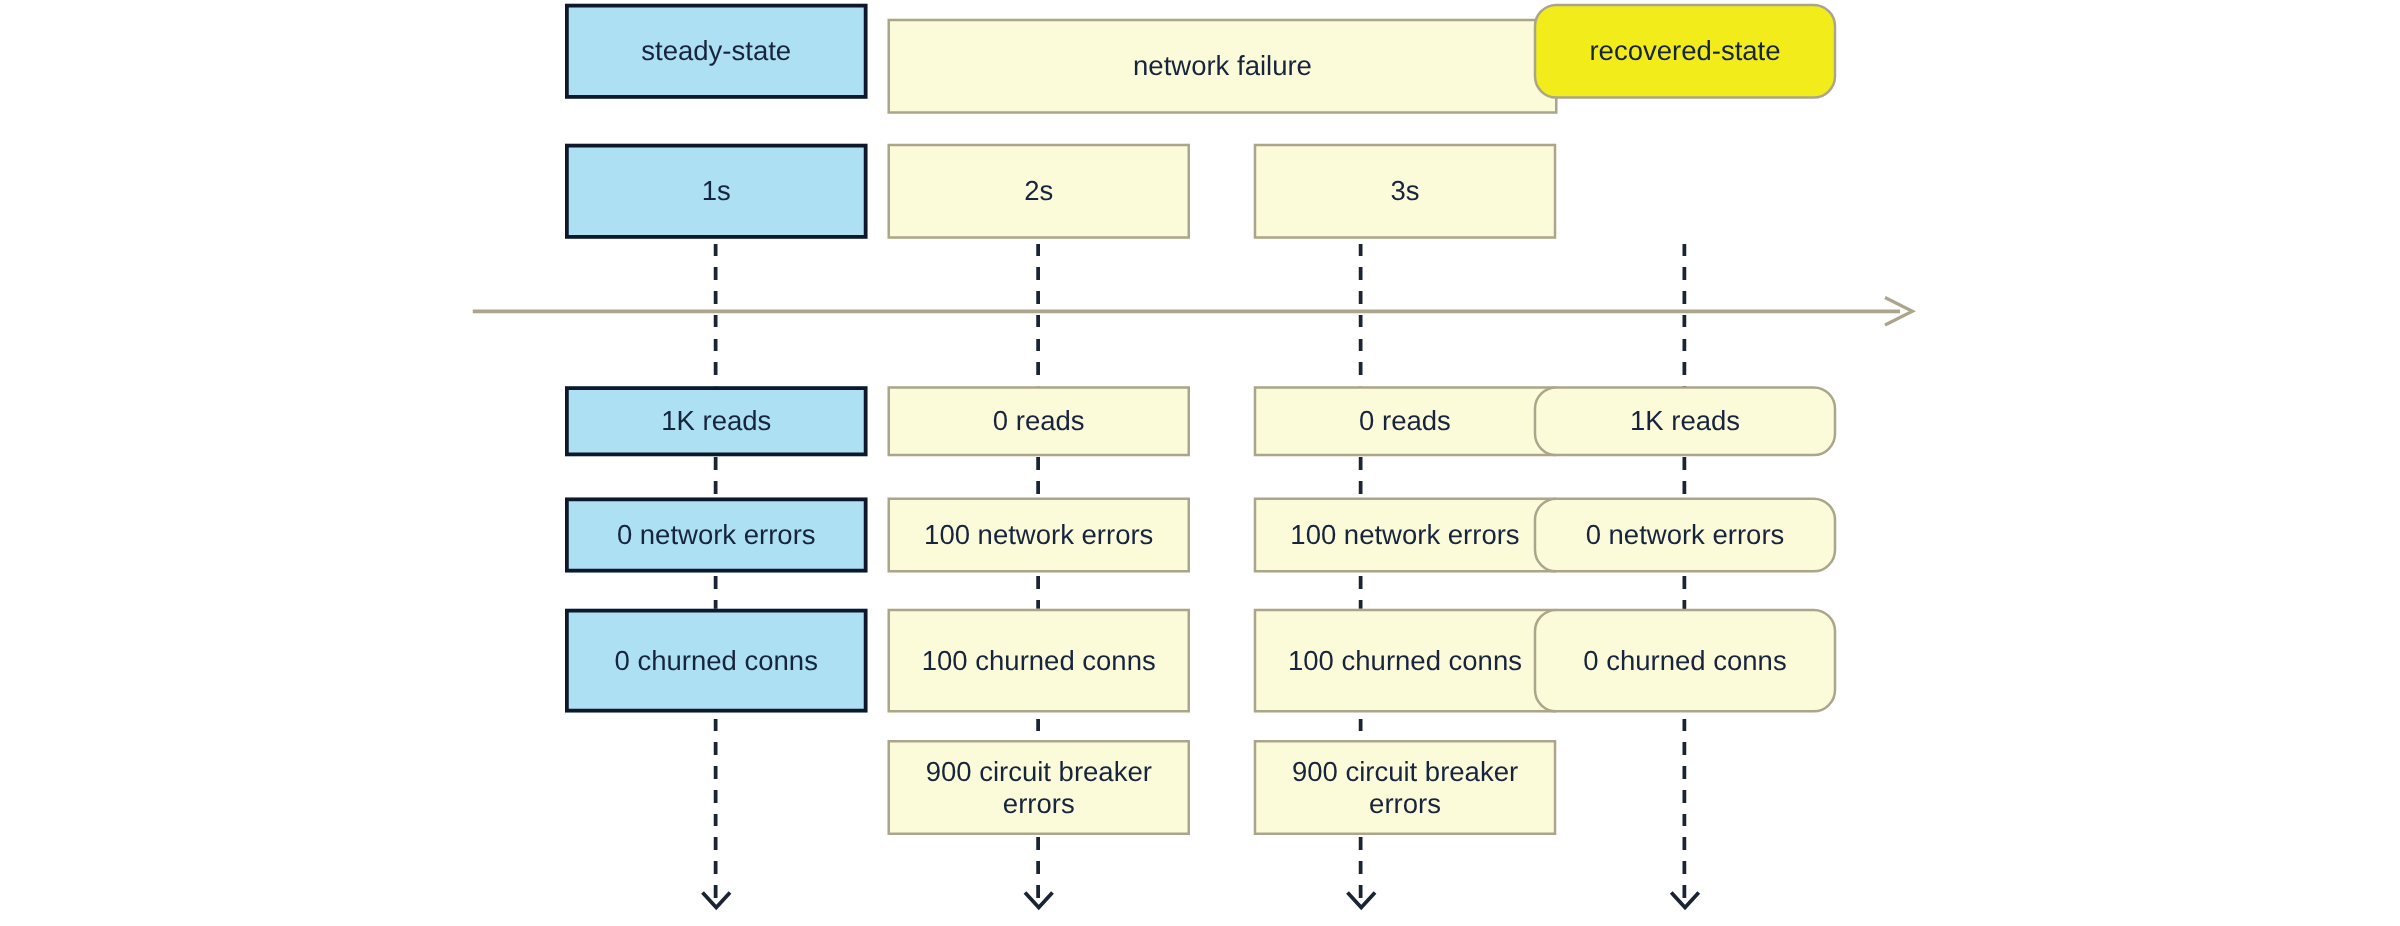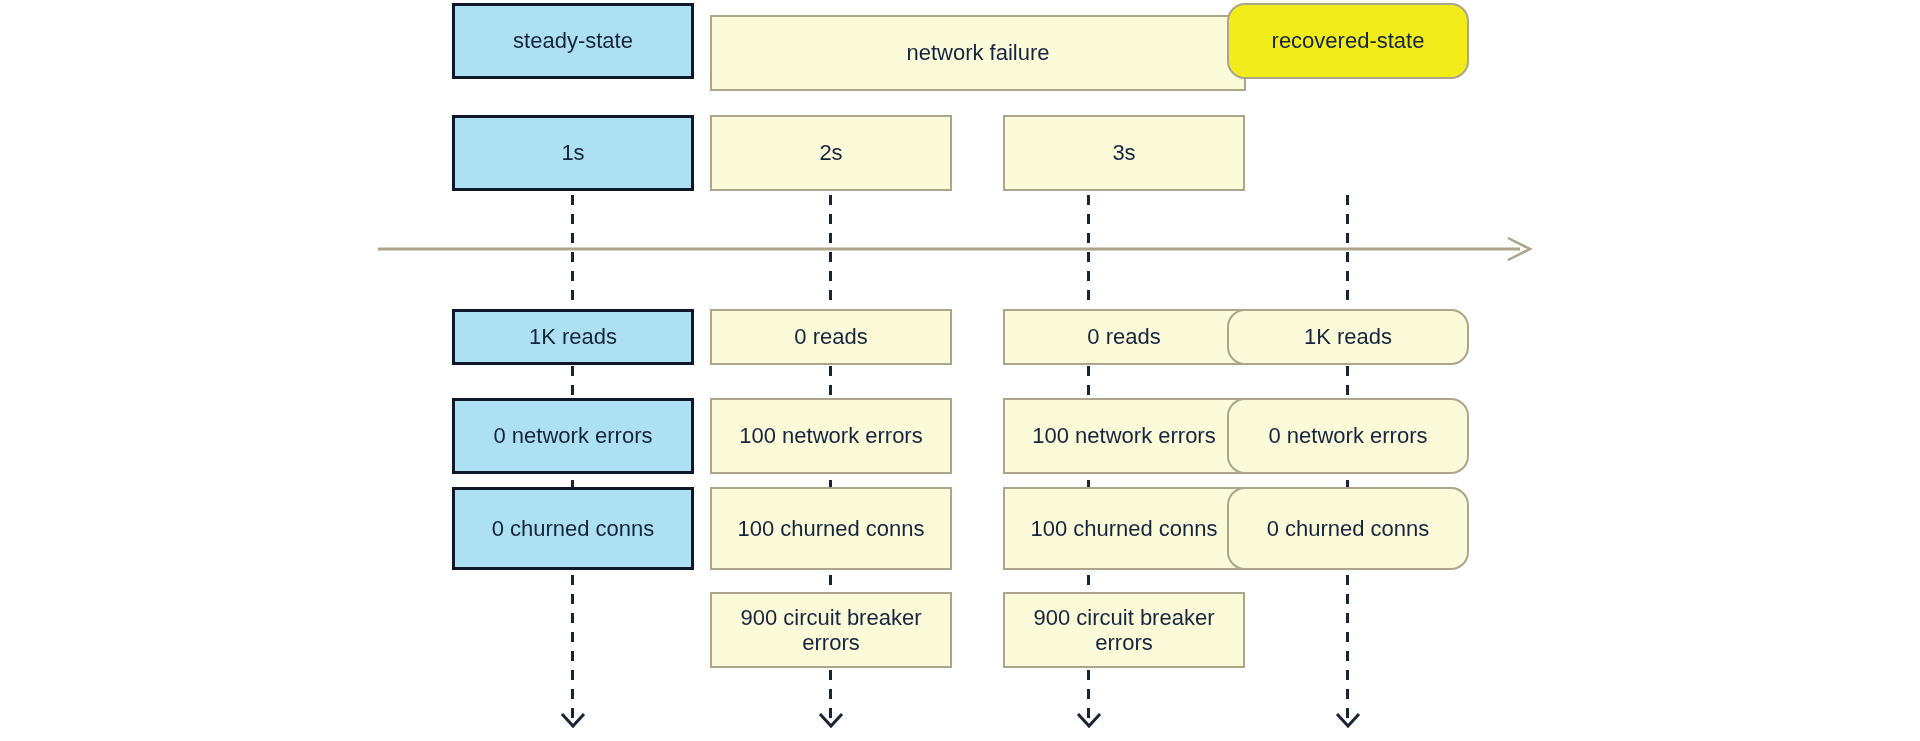--- a/index.html
+++ b/index.html
@@ -28,21 +28,21 @@
   
   .c1{left:452px;width:242px;}
   .c2{left:710px;width:242px;align-items:center;}
   .c3{left:968px;width:242px;margin-left:35px;}
   .c4{left:1227px;width:242px;border-radius:18px;}
   .c23{left:710px;width:536px;margin-top:12px;}
 
   .row-header{top:3px;height:76px;}
   .row-time  {top:115px;height:76px;}
   .row-m1    {top:309px;height:56px;}
-  .row-m2    {top:398px;height:76px;}
+  .row-m2    {top:398px;height:60px;}
   .row-m3    {top:487px;height:83px;}
   .row-m4    {top:592px;height:76px;}
 
   .dash-line{
     position:absolute;
     top:195px;height:527px;width:3px;
     background:repeating-linear-gradient(to bottom,#1B2435 0 10px,transparent 10px 19px);
     z-index:1;
   }
   .dl1{left:571px;} .dl2{left:829px;} .dl3{left:1087px;} .dl4{left:1346px;}

